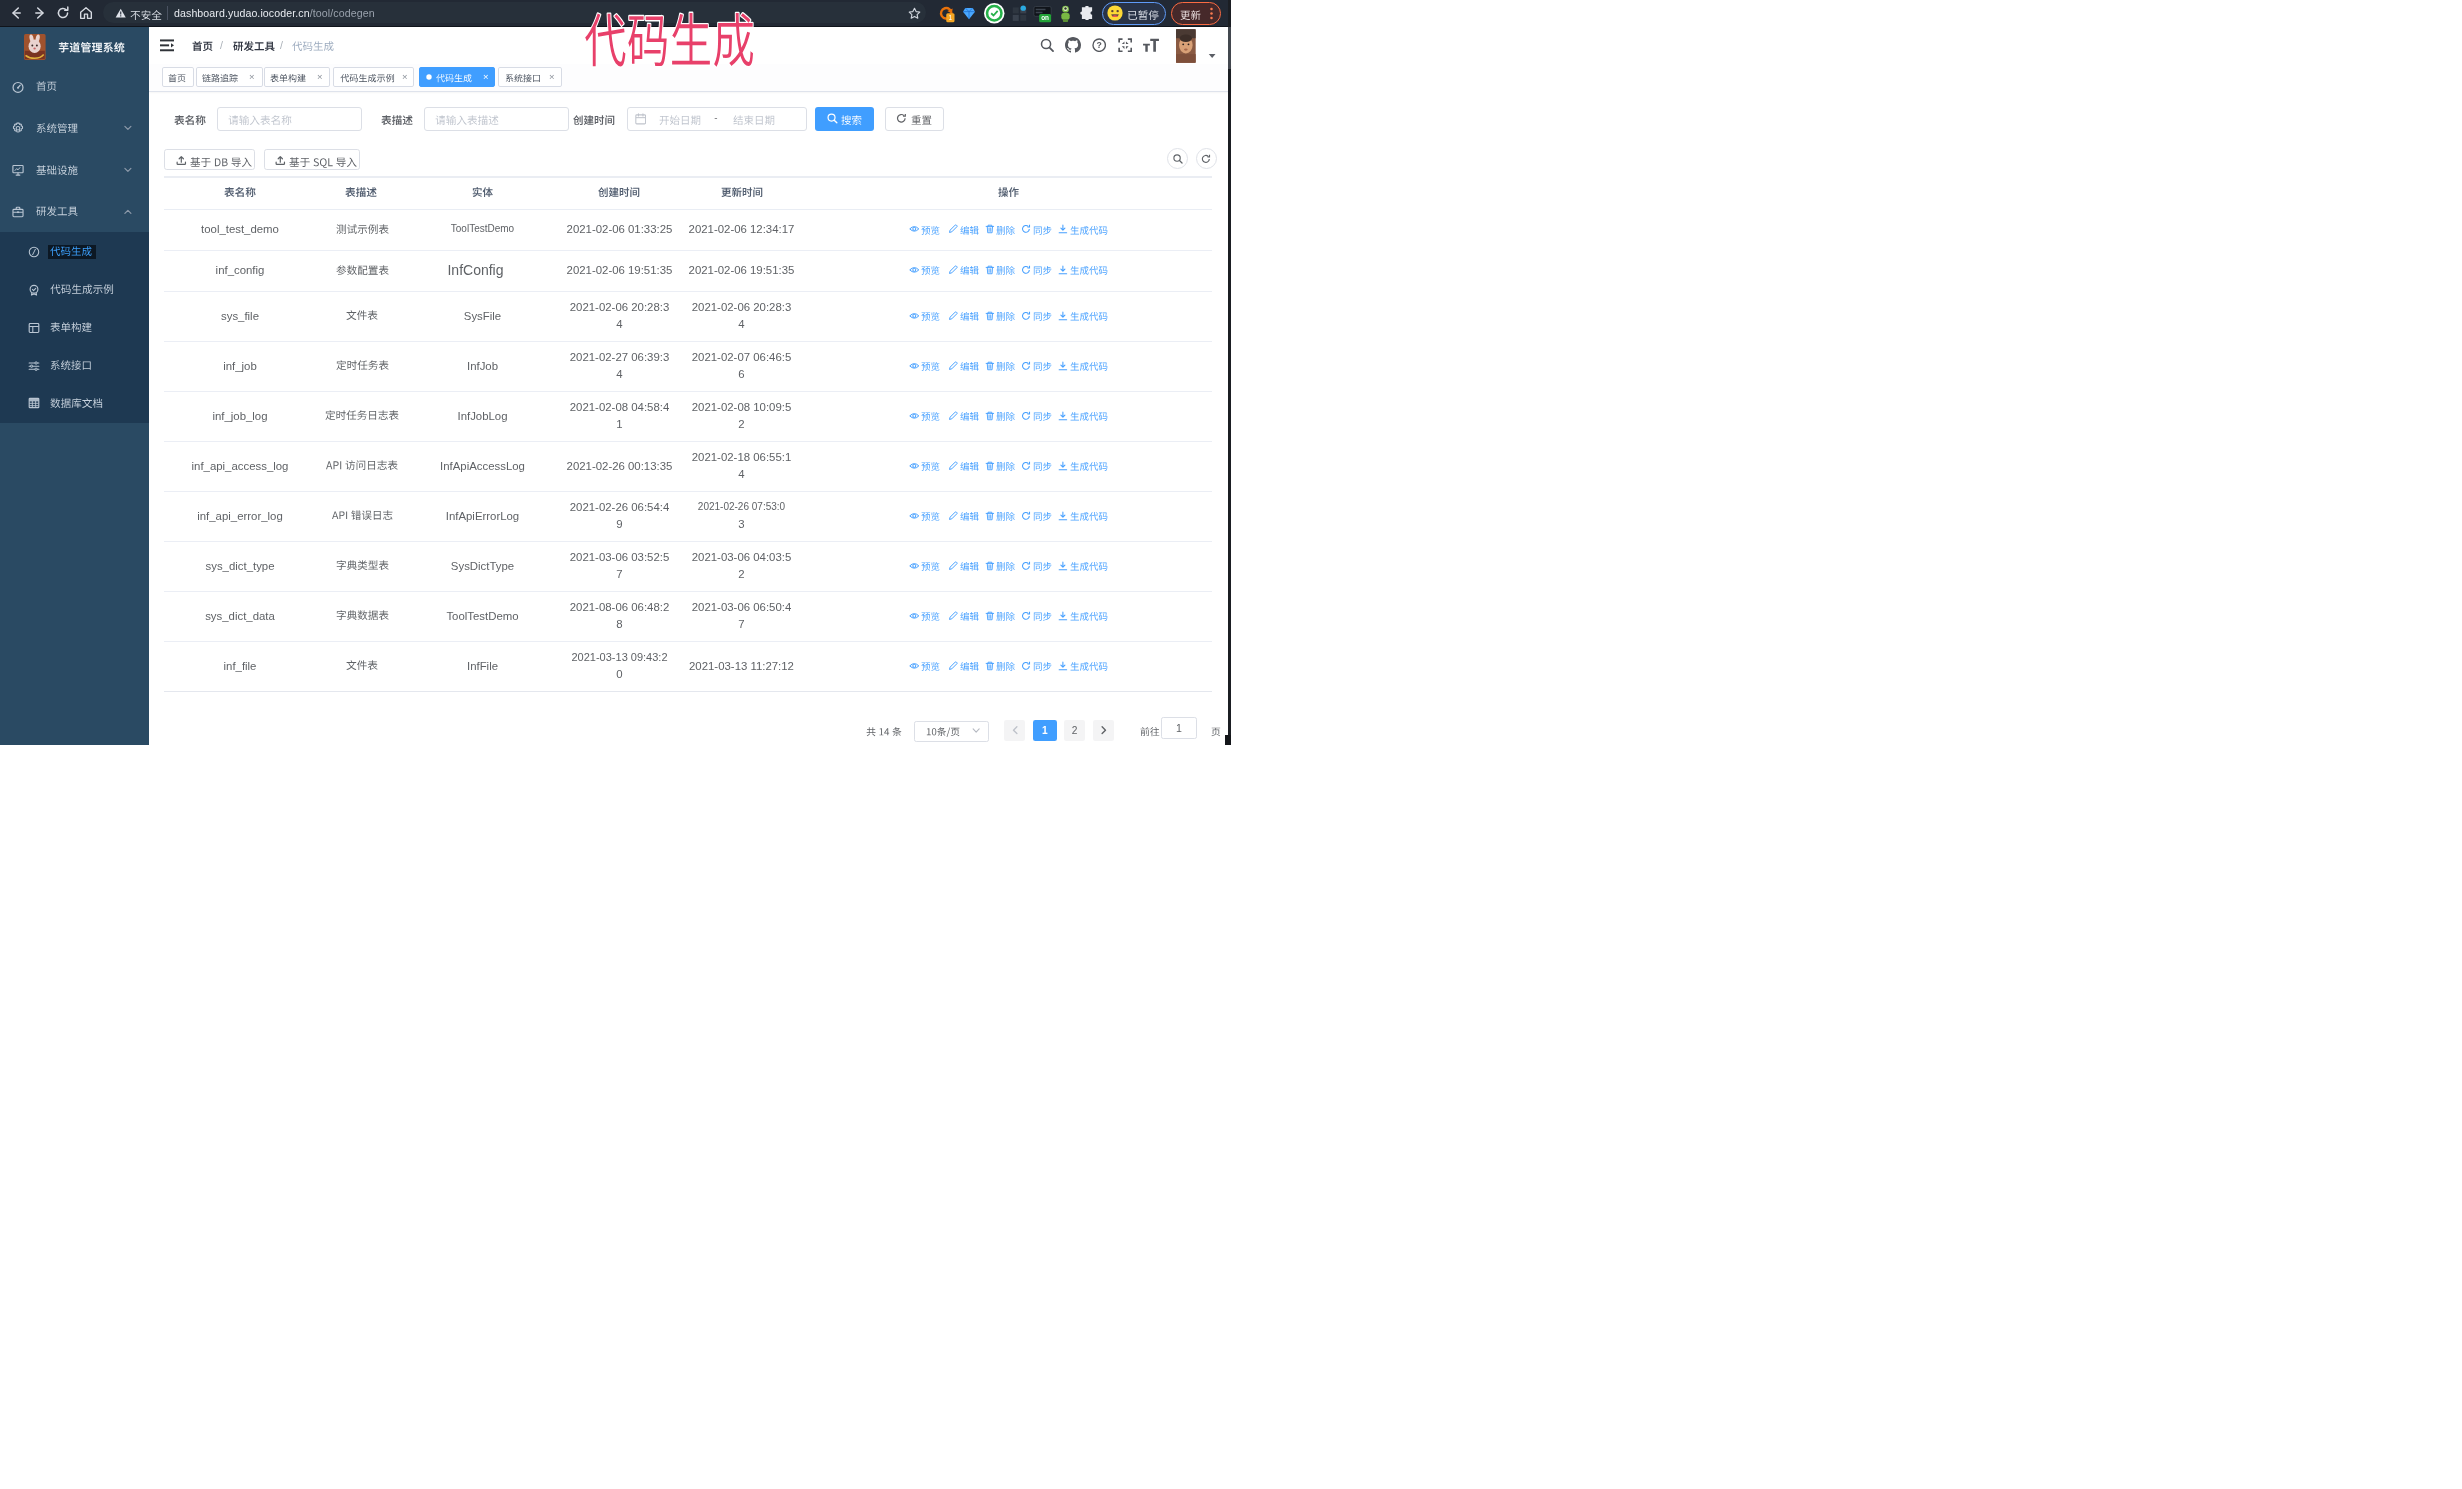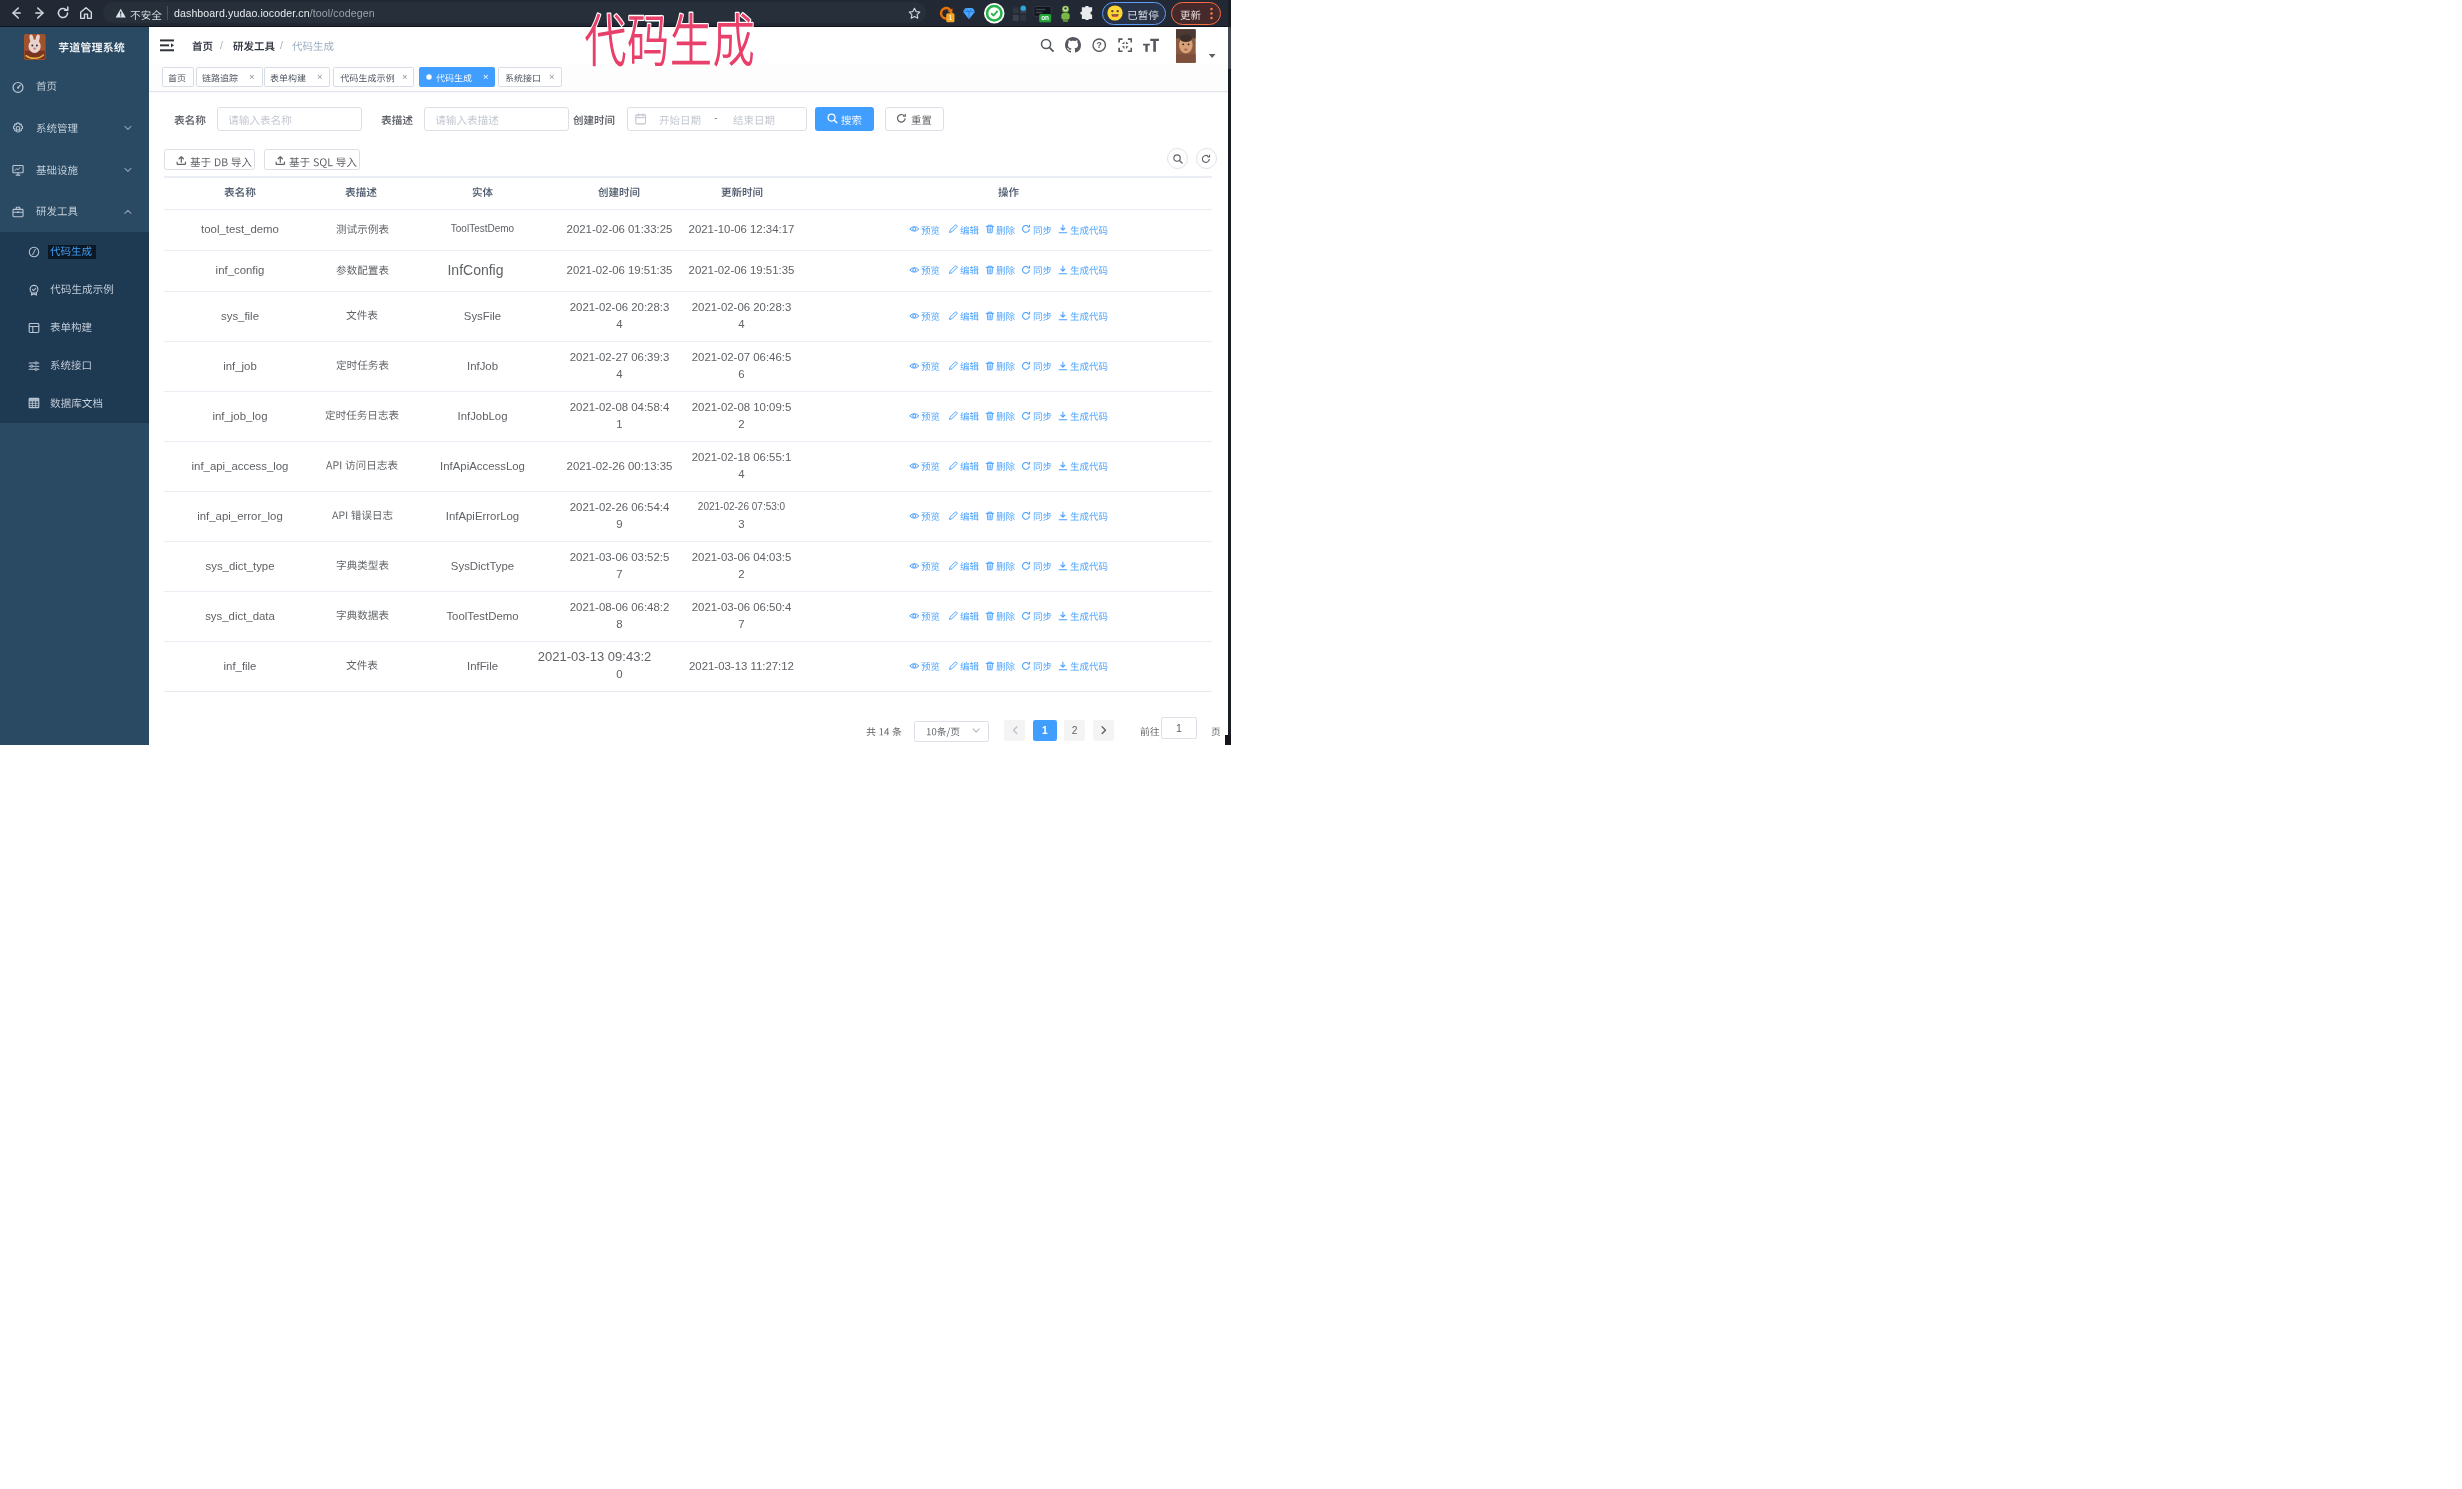--- a/index.html
+++ b/index.html
@@ -1054,21 +1054,21 @@
 <div class="a" style="left:164px;top:222px;width:152px;height:13.6px;font-size:11.4px;color:#5f6266;display:flex;justify-content:center;align-items:center">tool_test_demo</div>
 <div class="a" style="left:286px;top:222px;width:152px;height:15px;display:flex;justify-content:center">
     <svg width="53" height="13.8" viewBox="0 0 70.0 18.2" aria-hidden="true">
       <g fill="#5f6266" transform="translate(0 14.7) scale(0.014000 -0.014000)">
         <use href="#r126"></use>
       </g>
     </svg>
   </div>
 <div class="a" style="left:407px;top:222px;width:151px;height:13.6px;font-size:10px;color:#5f6266;display:flex;justify-content:center;align-items:center">ToolTestDemo</div>
 <div class="a" style="left:558px;top:222px;width:123px;height:13.6px;font-size:11.4px;color:#5f6266;display:flex;justify-content:center;align-items:center">2021-02-06 01:33:25</div>
-<div class="a" style="left:680px;top:222px;width:123px;height:13.6px;font-size:11.4px;color:#5f6266;display:flex;justify-content:center;align-items:center">2021-10-06 12:34:17</div>
+<div class="a" style="left:680px;top:222px;width:123px;height:13.6px;font-size:11.4px;color:#5f6266;display:flex;justify-content:center;align-items:center">2021-02-06 12:34:17</div>
 <div class="a" style="left:909px;top:224px;width:10.6px;height:9.8px;">
     <svg width="10.6" height="9.8" viewBox="0 0 14 13">
       <path d="M1 6.5 Q7 0.5 13 6.5 Q7 12.5 1 6.5Z" fill="none" stroke="#459fff" stroke-width="1.3"></path>
       <circle cx="7" cy="6.5" r="2" fill="none" stroke="#459fff" stroke-width="1.3"></circle>
     </svg>
   </div>
 <div class="a" style="left:921px;top:224px;width:53px;height:11.4px;">
     <svg width="19" height="12.3" viewBox="0 0 25.0 16.2" aria-hidden="true">
       <g fill="#459fff" transform="translate(0 13.1) scale(0.012500 -0.012500)">
         <use href="#r129"></use>
@@ -1741,21 +1741,21 @@
 <div class="a" style="left:164px;top:641px;width:1048px;height:0.8px;background:#ebeef5"></div>
 <div class="a" style="left:164px;top:659px;width:152px;height:13.6px;font-size:11.4px;color:#5f6266;display:flex;justify-content:center;align-items:center">inf_file</div>
 <div class="a" style="left:286px;top:658px;width:152px;height:15px;display:flex;justify-content:center">
     <svg width="32" height="13.8" viewBox="0 0 42.0 18.2" aria-hidden="true">
       <g fill="#5f6266" transform="translate(0 14.7) scale(0.014000 -0.014000)">
         <use href="#r144"></use>
       </g>
     </svg>
   </div>
 <div class="a" style="left:407px;top:659px;width:151px;height:13.6px;font-size:11.4px;color:#5f6266;display:flex;justify-content:center;align-items:center">InfFile</div>
-<div class="a" style="left:533px;top:650px;width:123px;height:13.6px;font-size:13px;color:#5f6266;display:flex;justify-content:center;align-items:center">2021-03-13 09:43:2</div>
+<div class="a" style="left:558px;top:650px;width:123px;height:13.6px;font-size:11px;color:#5f6266;display:flex;justify-content:center;align-items:center">2021-03-13 09:43:2</div>
 <div class="a" style="left:558px;top:667px;width:123px;height:13.6px;font-size:11.4px;color:#5f6266;display:flex;justify-content:center;align-items:center">0</div>
 <div class="a" style="left:680px;top:659px;width:123px;height:13.6px;font-size:11.4px;color:#5f6266;display:flex;justify-content:center;align-items:center">2021-03-13 11:27:12</div>
 <div class="a" style="left:909px;top:661px;width:10.6px;height:9.8px;">
     <svg width="10.6" height="9.8" viewBox="0 0 14 13">
       <path d="M1 6.5 Q7 0.5 13 6.5 Q7 12.5 1 6.5Z" fill="none" stroke="#459fff" stroke-width="1.3"></path>
       <circle cx="7" cy="6.5" r="2" fill="none" stroke="#459fff" stroke-width="1.3"></circle>
     </svg>
   </div>
 <div class="a" style="left:921px;top:660px;width:53px;height:11.4px;">
     <svg width="19" height="12.3" viewBox="0 0 25.0 16.2" aria-hidden="true">

